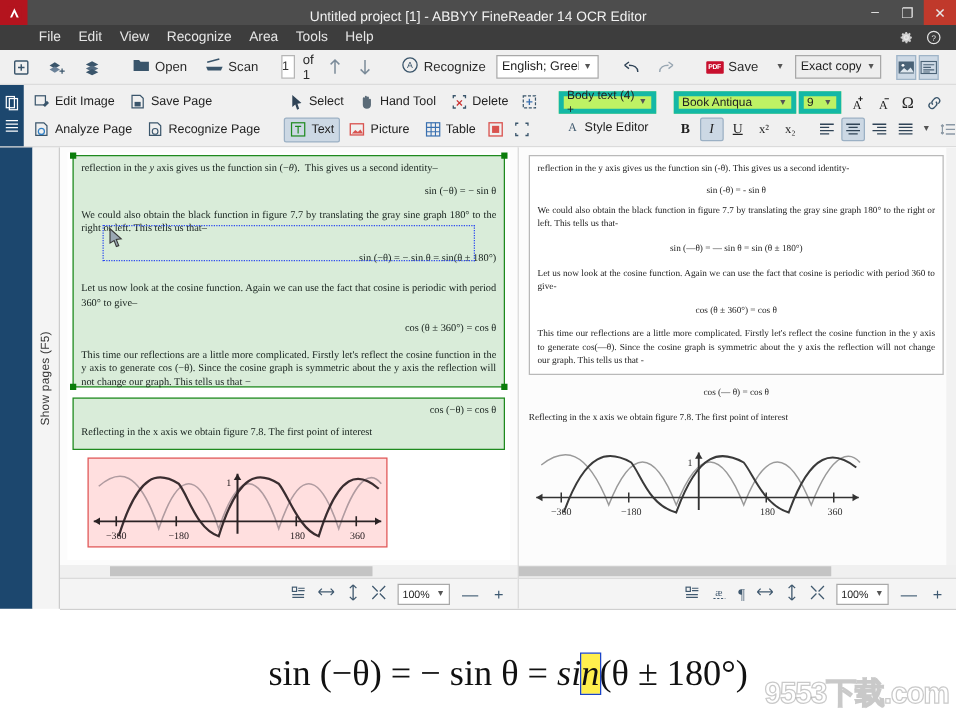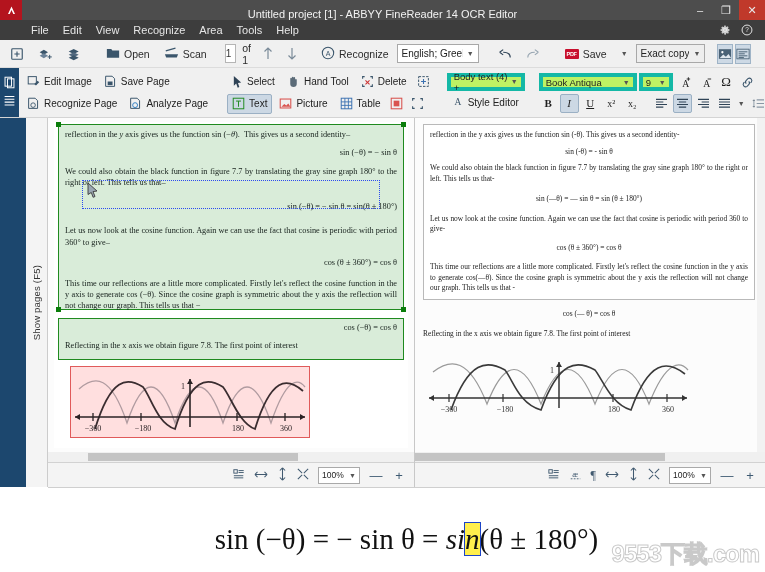--- a/index.html
+++ b/index.html
@@ -384,30 +384,30 @@
             <path d="M2 1.5h8l3 3V14H2z" fill="none" stroke="#3a556b" stroke-width="1.2"></path>
             <rect x="4.5" y="8" width="6" height="4.5" fill="#3a556b"></rect>
           </svg>
         <span>Save Page</span>
       </div>
     </div>
     <div class="grp-row">
       <div class="g-btn">
         <svg width="13" height="13" viewBox="0 0 16 16">
             <path d="M2 1.5h8l3 3V14H2z" fill="none" stroke="#3a556b" stroke-width="1.2"></path>
+            <circle cx="7.5" cy="10" r="3" fill="none" stroke="#2f7fc4" stroke-width="1.2"></circle>
+          </svg>
+        <span>Analyze Page</span>
+      </div>
+      <div class="g-btn">
+        <svg width="13" height="13" viewBox="0 0 16 16">
+            <path d="M2 1.5h8l3 3V14H2z" fill="none" stroke="#3a556b" stroke-width="1.2"></path>
             <circle cx="7.5" cy="10" r="2.8" fill="none" stroke="#3a556b" stroke-width="1.1"></circle>
           </svg>
         <span>Recognize Page</span>
-      </div>
-      <div class="g-btn">
-        <svg width="13" height="13" viewBox="0 0 16 16">
-            <path d="M2 1.5h8l3 3V14H2z" fill="none" stroke="#3a556b" stroke-width="1.2"></path>
-            <circle cx="7.5" cy="10" r="3" fill="none" stroke="#2f7fc4" stroke-width="1.2"></circle>
-          </svg>
-        <span>Analyze Page</span>
       </div>
     </div>
   </div>
 
   <div class="vsep"></div>
 
   <div class="grp">
     <div class="grp-row">
       <div class="g-btn">
         <svg width="11" height="13" viewBox="0 0 12 14">

